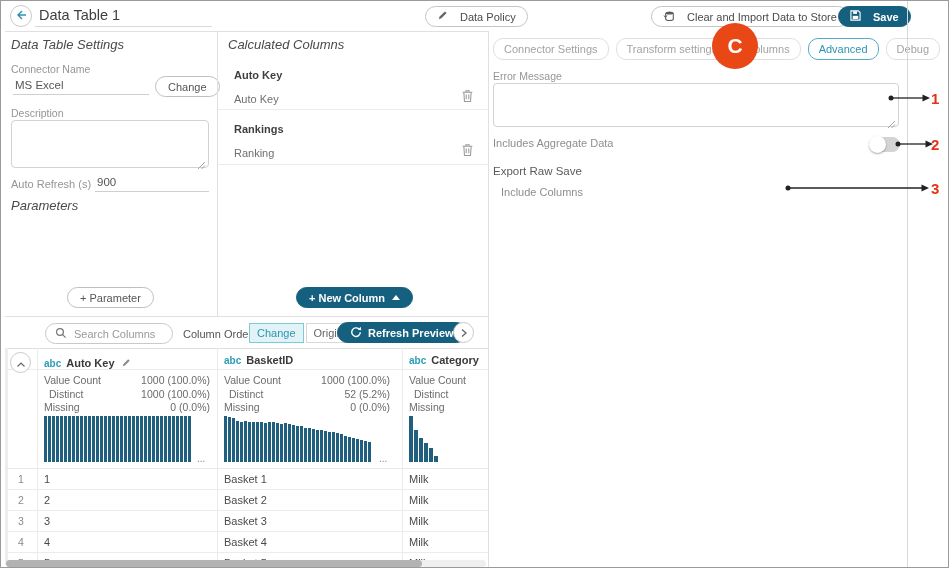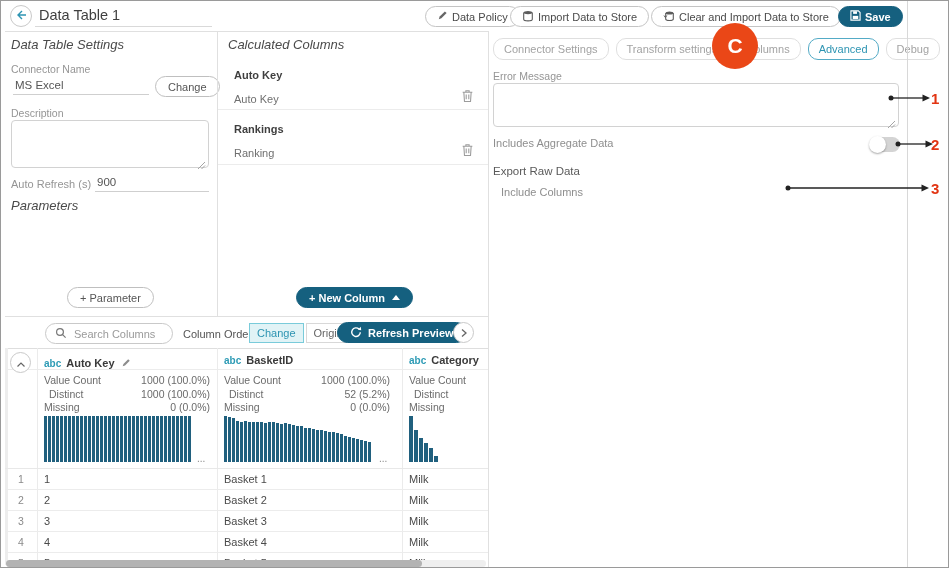--- a/index.html
+++ b/index.html
@@ -8,21 +8,21 @@
           font-family:"Liberation Sans",sans-serif;overflow:hidden;}
   .abs{position:absolute;}
 
   
   .topbar{position:absolute;left:1px;top:0;width:905px;height:30px;background:#fff;}
   .back-btn{position:absolute;left:8px;top:4px;width:22px;height:22px;border:1px solid #c9c9c9;
             border-radius:50%;display:flex;align-items:center;justify-content:center;background:#fff;}
   .page-title{position:absolute;left:37px;top:6px;font-size:14.5px;color:#3f3f3f;}
   .title-underline{position:absolute;left:33px;top:25px;width:177px;height:1px;background:#d9d9d9;}
   .pill-btn{position:absolute;top:5px;height:21px;border:1px solid #c4c4c4;border-radius:11px;
-            display:flex;align-items:center;gap:4px;padding:0 11px;font-size:11px;color:#4a4a4a;
+            display:flex;align-items:center;gap:12px;padding:0 11px;font-size:11px;color:#4a4a4a;
             background:#fff;white-space:nowrap;}
   .pill-btn.dark{background:#15607f;border-color:#15607f;color:#fff;font-weight:bold;}
 
   
   .panel-title{font-size:13px;color:#4a4a4a;font-style:italic;}
   .field-label{font-size:10.5px;color:#959595;}
   .underline-value{border-bottom:1px solid #cfcfcf;font-size:11.5px;color:#555;padding:2px 2px 3px 2px;}
   .box-input{border:1px solid #d2d2d2;border-radius:4px;background:#fff;position:relative;}
   .resize-handle{position:absolute;right:2px;bottom:2px;width:9px;height:9px;}
   .small-pill{height:21px;border:1px solid #bfbfbf;border-radius:11px;background:#fff;font-size:11px;
@@ -94,29 +94,20 @@
     <div class="title-underline"></div>
 
     <div class="pill-btn" style="left:423px;">
       <span>
         <svg width="11" height="11" viewBox="0 0 12 12">
             <path d="M2 10l.9-2.8L8.6 1.5l1.9 1.9-5.7 5.7L2 10z" fill="#666"></path>
           </svg>
       </span>
       <span>Data Policy</span>
     </div>
-    <div class="pill-btn" style="left:508px;">
-      <span>
-        <svg width="12" height="12" viewBox="0 0 12 12">
-            <ellipse cx="6" cy="2.6" rx="4.3" ry="1.7" fill="#5c5c5c"></ellipse>
-            <path d="M1.7 2.6v6.6c0 .95 1.9 1.7 4.3 1.7s4.3-.75 4.3-1.7V2.6" fill="none" stroke="#5c5c5c" stroke-width="1.1"></path>
-          </svg>
-      </span>
-      <span>Import Data to Store</span>
-    </div>
     <div class="pill-btn" style="left:649px;">
       <span>
         <svg width="12" height="12" viewBox="0 0 12 12">
             <ellipse cx="6.5" cy="3" rx="3.8" ry="1.5" fill="#5c5c5c"></ellipse>
             <path d="M2.7 3v6c0 .85 1.7 1.5 3.8 1.5s3.8-.65 3.8-1.5V3" fill="none" stroke="#5c5c5c" stroke-width="1.1"></path>
             <path d="M1 5.5l1.4 2 1.4-2" fill="none" stroke="#5c5c5c" stroke-width="1"></path>
           </svg>
       </span>
       <span>Clear and Import Data to Store</span>
     </div>
@@ -194,21 +185,21 @@
             <path d="M8 1L1 8M8 4.5L4.5 8" stroke="#a5a5a5" stroke-width="1"></path>
           </svg>
       </span>
     </div>
 
     <div class="abs" style="left:2px;top:106px;font-size:11px;color:#8e8e8e;">Includes Aggregate Data</div>
     <div class="toggle" style="left:379px;top:106px;">
       <span class="knob"></span>
     </div>
 
-    <div class="abs" style="left:2px;top:134px;font-size:11.5px;color:#5a5a5a;">Export Raw Data</div>
+    <div class="abs" style="left:2px;top:134px;font-size:11.5px;color:#5a5a5a;">Export Raw Save</div>
     <div class="abs" style="left:10px;top:155px;font-size:11px;color:#8e8e8e;">Include Columns</div>
   </div>
 
   <div class="callout-circle">C</div>
 
   <svg class="abs" style="left:886px;top:91px;z-index:6;" width="44" height="12">
     <circle cx="4" cy="6" r="2.5" fill="#222"></circle>
       <line x1="4" y1="6" x2="36" y2="6" stroke="#222" stroke-width="1.3"></line>
       <path d="M35.5 2.5L43 6l-7.5 3.5z" fill="#222"></path>
   </svg>

